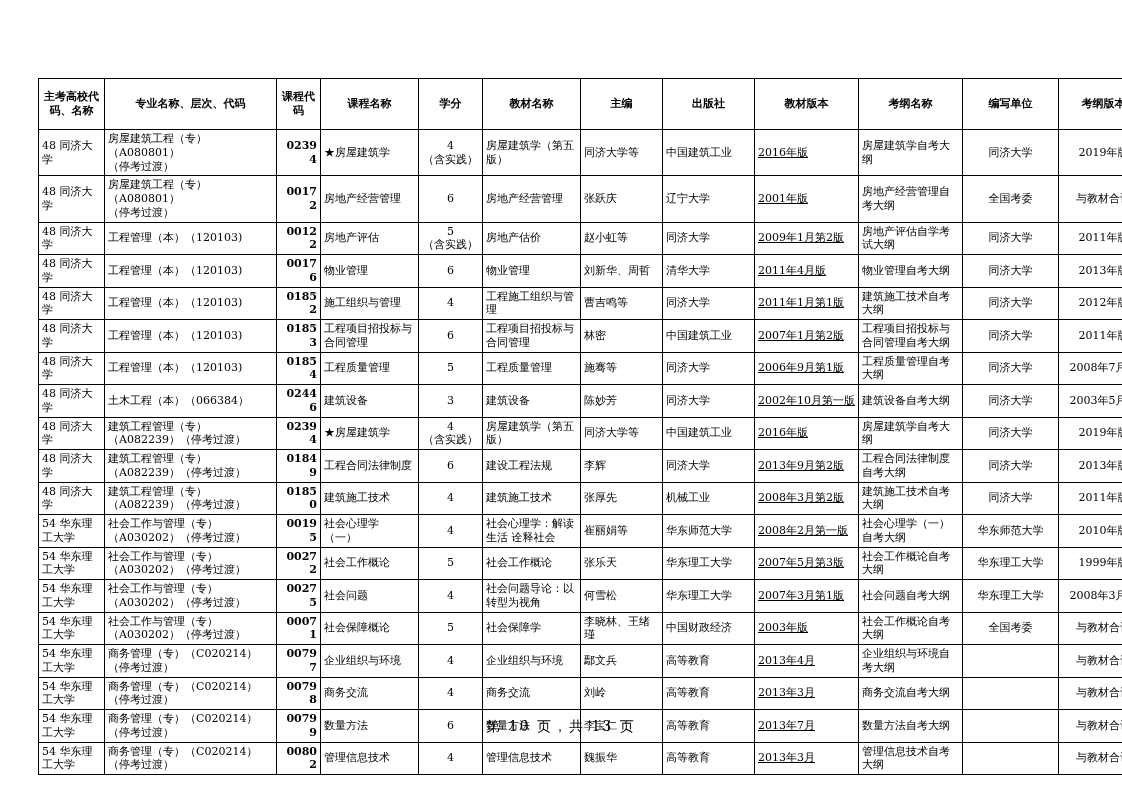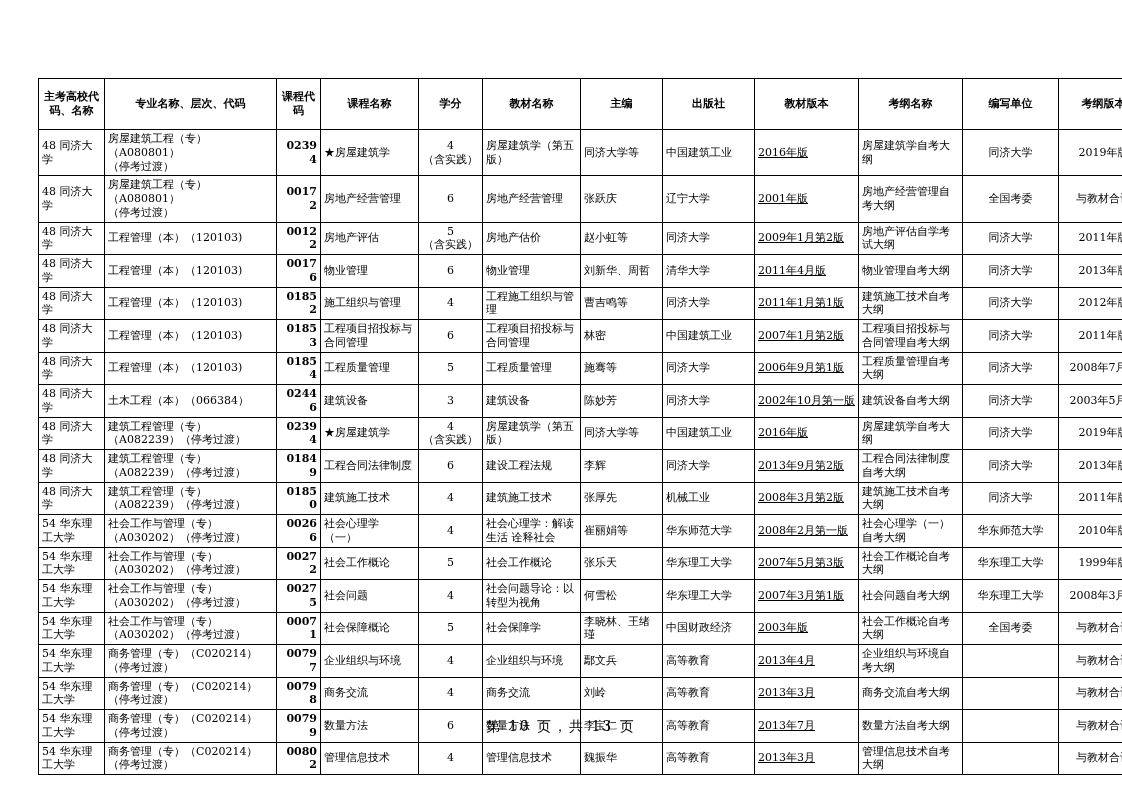--- a/index.html
+++ b/index.html
@@ -281,21 +281,21 @@
           <td class="editor">张厚先</td>
           <td class="press">机械工业</td>
           <td class="bookver">2008年3月第2版</td>
           <td class="outline">建筑施工技术自考大纲</td>
           <td class="unit">同济大学</td>
           <td class="outver">2011年版</td>
         </tr>
         <tr>
           <td class="school">54  华东理工大学</td>
           <td class="major">社会工作与管理（专）<br>（A030202）（停考过渡）</td>
-          <td class="ccode">00266</td>
+          <td class="ccode">00195</td>
           <td class="cname">社会心理学<br>（一）</td>
           <td class="credit">4</td>
           <td class="book">社会心理学：解读生活 诠释社会</td>
           <td class="editor">崔丽娟等</td>
           <td class="press">华东师范大学</td>
           <td class="bookver">2008年2月第一版</td>
           <td class="outline">社会心理学（一）自考大纲</td>
           <td class="unit">华东师范大学</td>
           <td class="outver">2010年版</td>
         </tr>

